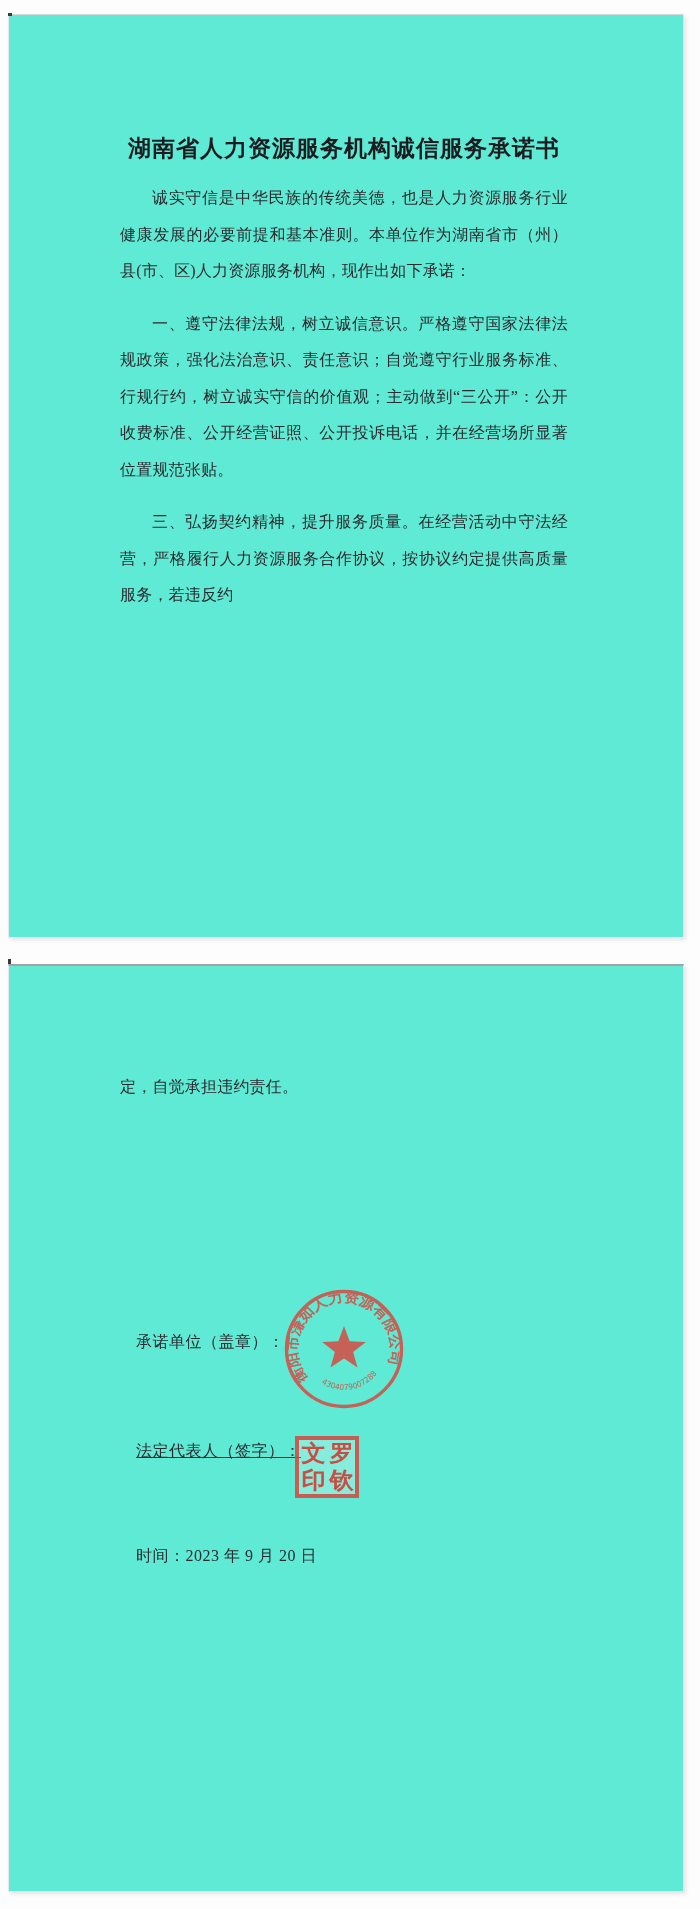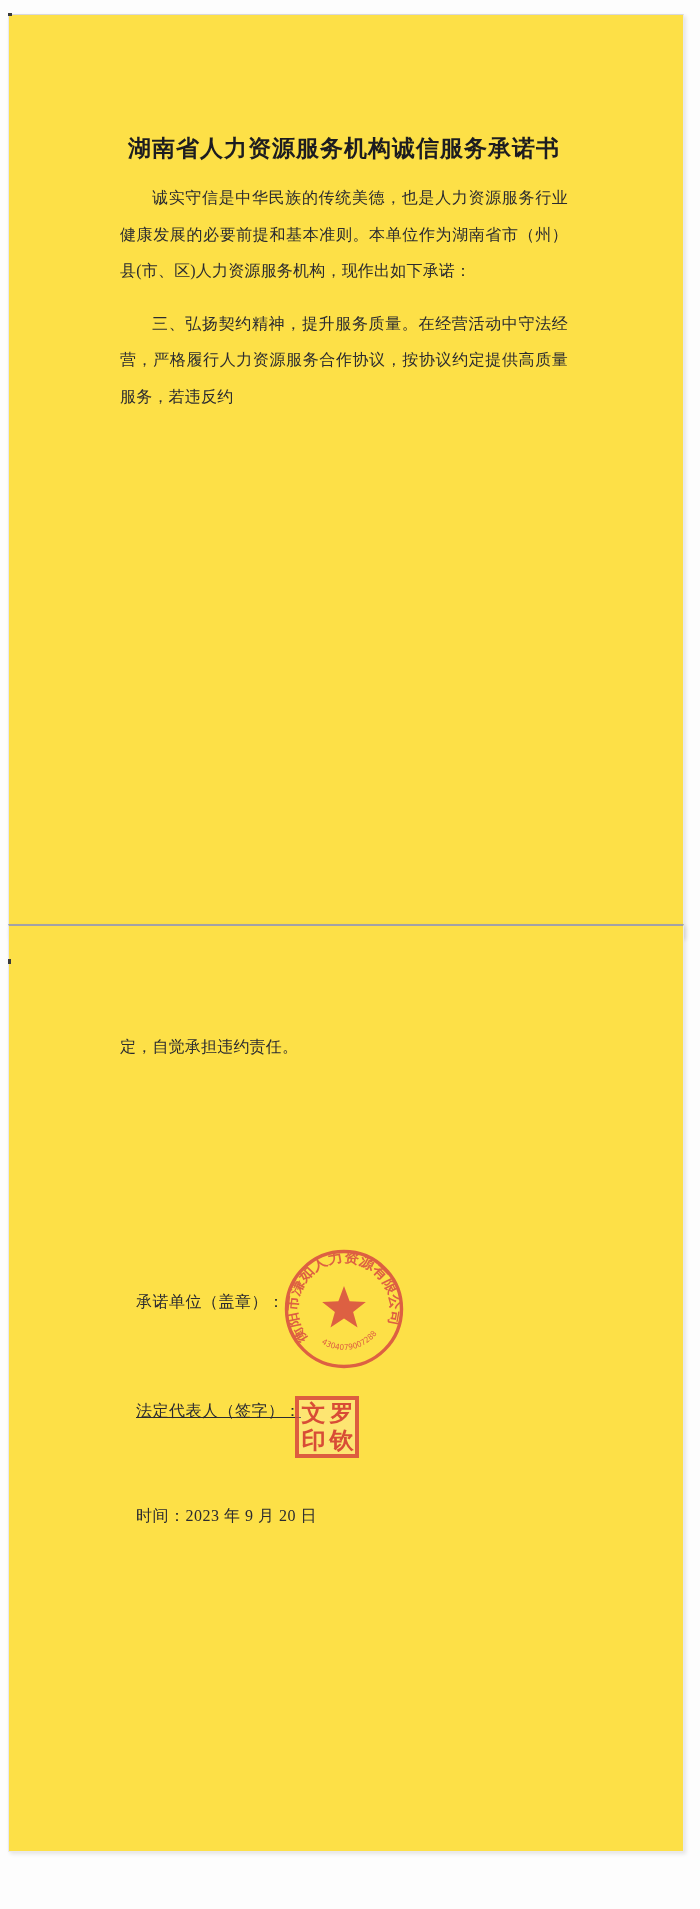--- a/index.html
+++ b/index.html
@@ -5,28 +5,28 @@
   html,body{margin:0;padding:0;}
   body{
     width:700px;height:1909px;position:relative;
     background:#fdfdfd;
     font-family:"Liberation Serif","DejaVu Serif",serif;
     color:#2b2b30;
     overflow:hidden;
   }
   .page{
     position:absolute;left:8px;width:676px;
-    background:#fde047;
+    background:#5eead4;
     border:1px solid #e9e9ec;
     box-shadow:2px 2px 4px rgba(0,0,0,0.10);
     box-sizing:border-box;
     padding-left:39px;
   }
   .page1{top:14px;height:924px;border-top:1px solid #d8d8db;}
-  .page2{top:924px;height:928px;border-top:2px solid #a2a2a6;}
+  .page2{top:964px;height:928px;border-top:2px solid #a2a2a6;}
   .speck{position:absolute;background:#3a3a3d;}
   .speck1{left:8px;top:13px;width:4px;height:3px;}
   .speck2{left:8px;top:959px;width:3px;height:5px;}
   .content{position:absolute;left:95px;width:480px;}
   .content-p1{top:117px;}
   .content-p2{top:87px;}
   h1.doc-title{
     font-family:"Liberation Sans","DejaVu Sans",sans-serif;
     font-size:23px;line-height:32px;font-weight:bold;
     letter-spacing:1px;text-align:center;color:#1c1c20;
@@ -61,20 +61,21 @@
     transform:scaleX(1.05);
   }
 </style>
 </head>
 <body>
 
 <div class="page page1">
   <div class="content content-p1">
     <h1 class="doc-title">湖南省人力资源服务机构诚信服务承诺书</h1>
     <p class="body-par">诚实守信是中华民族的传统美德，也是人力资源服务行业健康发展的必要前提和基本准则。本单位作为湖南省市（州）县(市、区)人力资源服务机构，现作出如下承诺：</p>
+    <p class="body-par">一、遵守法律法规，树立诚信意识。严格遵守国家法律法规政策，强化法治意识、责任意识；自觉遵守行业服务标准、行规行约，树立诚实守信的价值观；主动做到“三公开”：公开收费标准、公开经营证照、公开投诉电话，并在经营场所显著位置规范张贴。</p>
     <p class="body-par">三、弘扬契约精神，提升服务质量。在经营活动中守法经营，严格履行人力资源服务合作协议，按协议约定提供高质量服务，若违反约</p>
   </div>
 </div>
 
 <div class="page page2">
   <div class="content content-p2">
     <p class="body-par no-indent">定，自觉承担违约责任。</p>
   </div>
 
   <div class="sig-label sig-unit">承诺单位（盖章）：</div>

